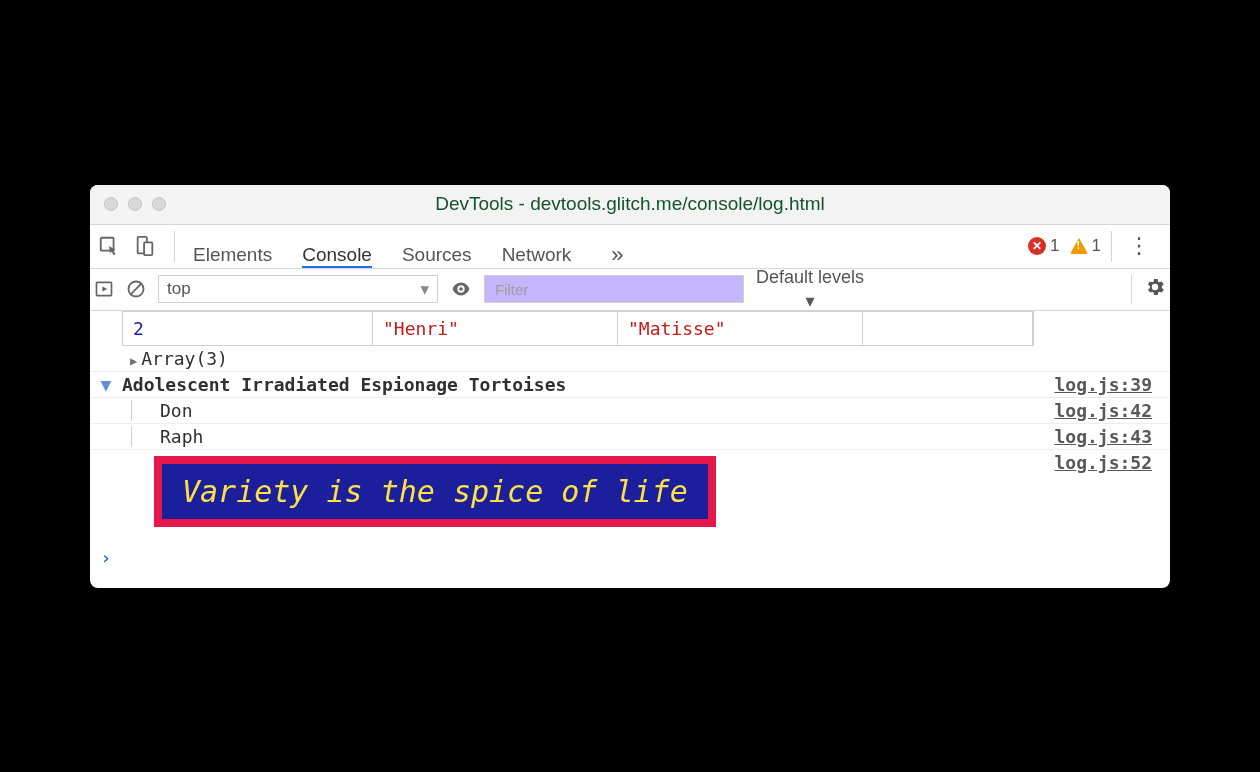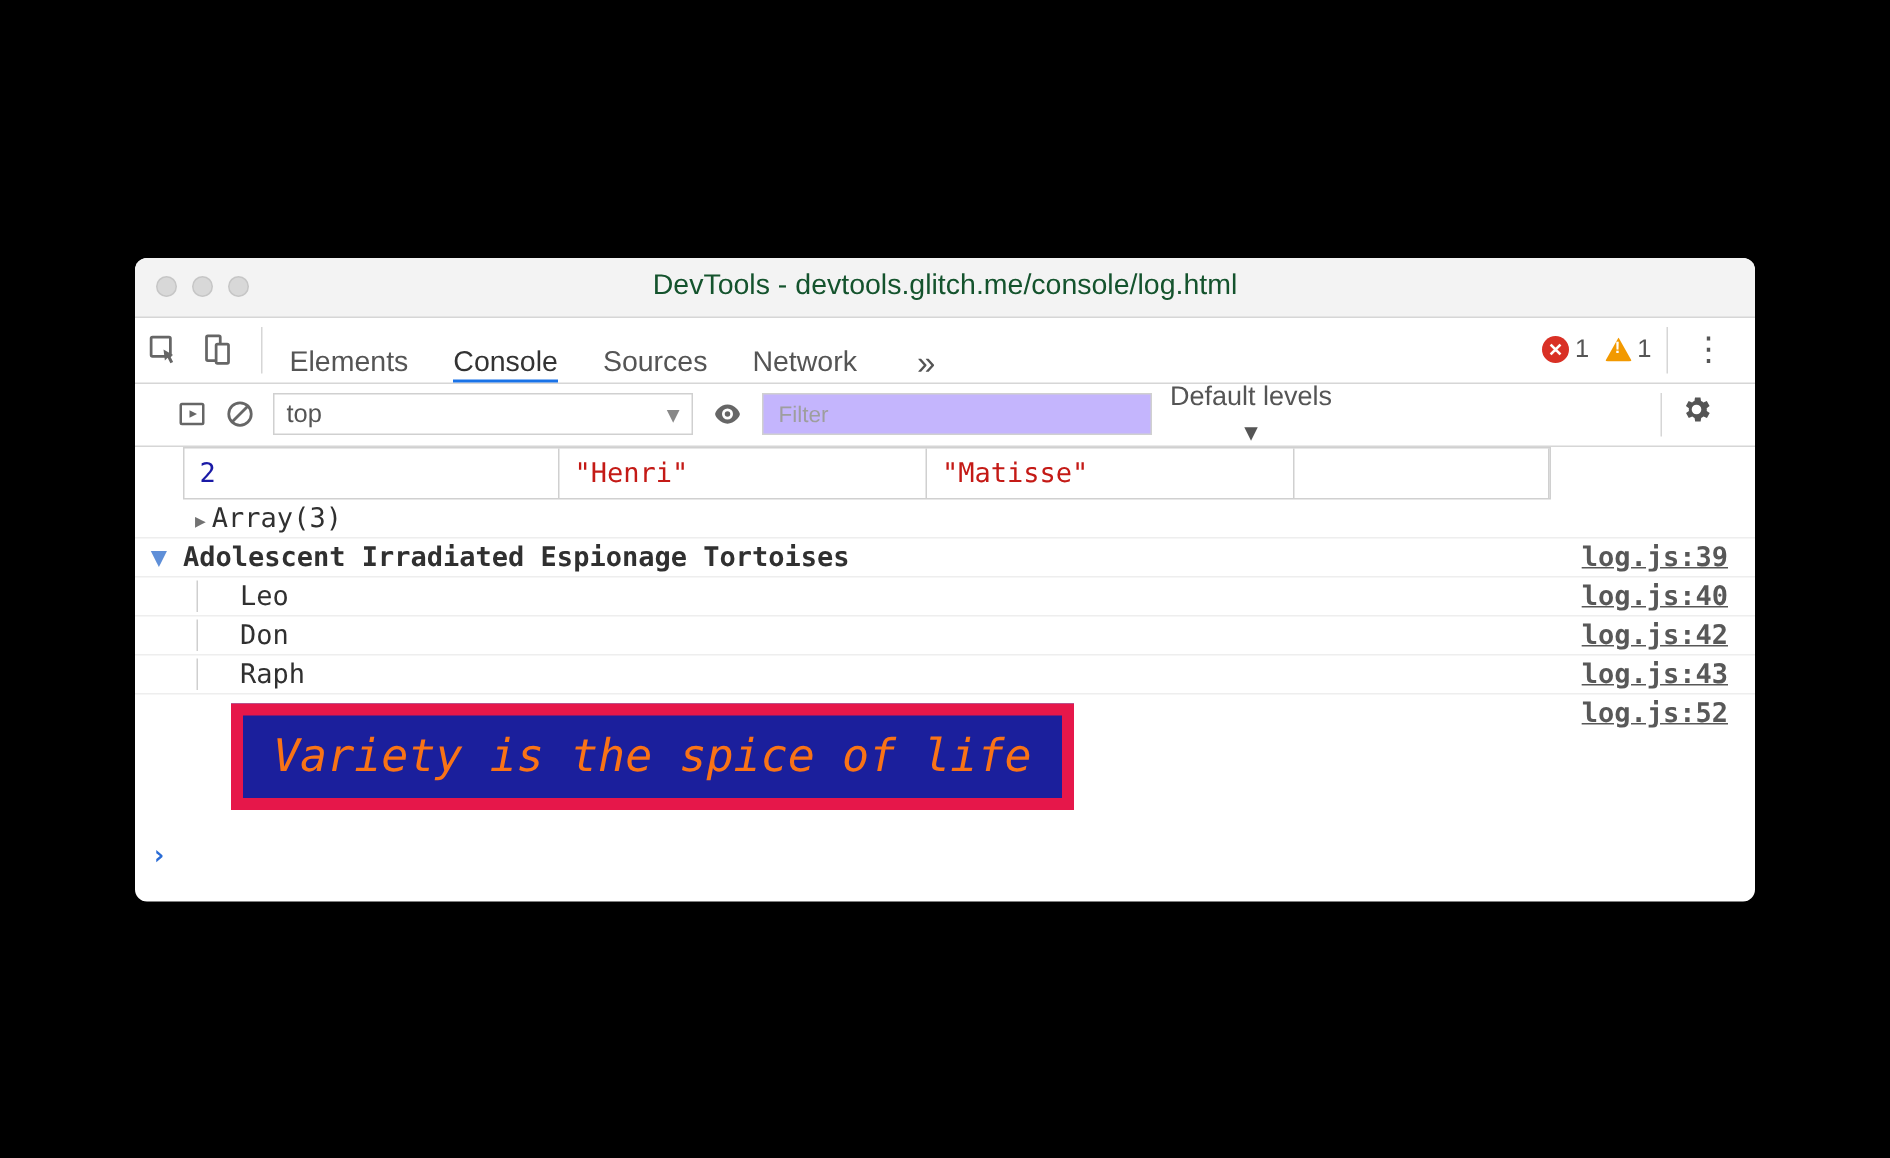--- a/index.html
+++ b/index.html
@@ -133,21 +133,21 @@
       color: #555;
       cursor: pointer;
       padding: 0 6px;
     }
     .toolbar {
       height: 42px;
       border-bottom: 1px solid #d6d6d6;
       display: flex;
       align-items: center;
       gap: 12px;
-      padding: 0 28px;
+      padding: 0 4px;
     }
     .icon-btn {
       color: #666;
       cursor: pointer;
       display: flex;
       align-items: center;
       justify-content: center;
     }
     .context-select {
       display: flex;
@@ -251,21 +251,21 @@
     .indent-simple { margin-left: 8px; font-family: Menlo, Consolas, monospace;}
     .styled-log-wrap {
       margin-left: 32px;
       margin-top: 4px;
       margin-bottom: 6px;
     }
     .styled-log {
       display: inline-block;
       background: #1b1f9c;
       border: 8px solid #e6174a;
-      color: #f97316;
+      color: #fde047;
       font-style: italic;
       font-family: Menlo, Consolas, monospace;
       font-size: 30px;
       padding: 10px 20px;
     }
     .row-prompt {
       padding: 12px 0 20px 0;
     }
     .array-link { color: #303030; font-family: Menlo, Consolas, monospace;}
   </style>
@@ -372,25 +372,20 @@
     </div>
 
     <div class="row">
       <div class="gutter">▼</div>
       <span class="group-header">Adolescent Irradiated Espionage Tortoises</span>
       <span class="src">log.js:39</span>
     </div>
 
     <div class="row">
       <div class="gutter"></div>
-      <span class="indent-line">Leo</span>
-      <span class="src">log.js:40</span>
-    </div>
-    <div class="row">
-      <div class="gutter"></div>
       <span class="indent-line">Don</span>
       <span class="src">log.js:42</span>
     </div>
     <div class="row">
       <div class="gutter"></div>
       <span class="indent-line">Raph</span>
       <span class="src">log.js:43</span>
     </div>
 
     <div class="row" style="border-bottom:none">

